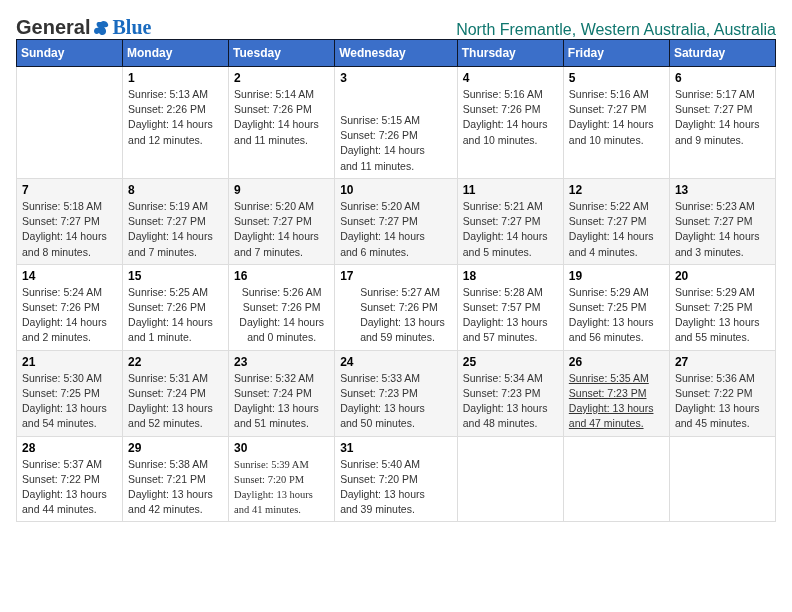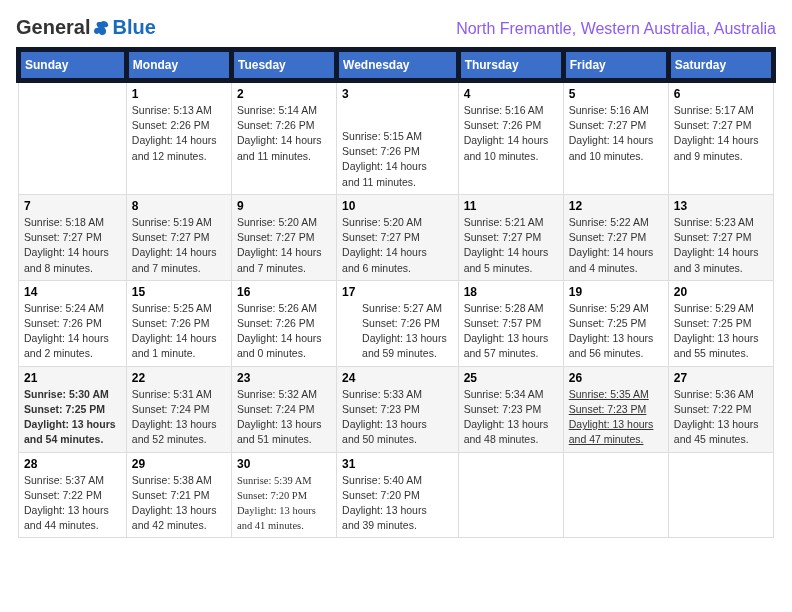--- a/index.html
+++ b/index.html
@@ -6,66 +6,65 @@
     body {
       font-family: Arial, sans-serif;
       background: #fff;
       width: 792px;
       min-height: 612px;
       padding: 16px;
     }
     .header {
       display: flex;
       justify-content: space-between;
-      align-items: center;
-      margin-bottom: 8px;
+      align-items: flex-end;
       gap: 32px;
     }
     .logo {
       display: flex;
       flex-direction: column;
       align-items: flex-start;
     }
     .logo-text {
       display: flex;
       align-items: center;
       font-size: 20px;
       font-weight: bold;
       color: #333;
     }
     .logo-general { color: #333; }
-    .logo-blue { color: #1a6bbf; }
+    .logo-blue { color: #1a6bbf; font-family: Liberation Serif, serif; }
     .title-section {
       text-align: right;
     }
     .month-title {
       font-size: 32px;
       font-weight: bold;
       color: #333;
     }
     .location {
       font-size: 16px;
-      color: #8b5cf6;
+      color: #0f766e;
       margin-top: 2px;
     }
     table {
       width: 100%;
       border-collapse: collapse;
       font-size: 11px;
     }
     thead tr {
       background-color: #3b6fc9;
       color: white;
     }
     thead th {
       padding: 6px 4px;
       text-align: left;
       font-size: 12px;
       font-weight: bold;
-      border: 5px solid #0f172a;
+      border: 1px solid #0f172a;
     }
     tbody tr {
       border-bottom: 1px solid #ccc;
     }
     tbody tr:nth-child(even) {
       background-color: #f5f5f5;
     }
     tbody tr:nth-child(odd) {
       background-color: #fff;
     }
@@ -228,21 +227,21 @@
         </td>
         <td>
           <span class="day-number">15</span>
           <div class="day-info" style="white-space: pre-line;">Sunrise: 5:25 AM
 Sunset: 7:26 PM
 Daylight: 14 hours
 and 1 minute.</div>
         </td>
         <td>
           <span class="day-number">16</span>
-          <div class="day-info" style="white-space: pre-line;">Sunrise: 5:26 AM
+          <div class="day-info" style="white-space: pre-line; text-align: center;">Sunrise: 5:26 AM
 Sunset: 7:26 PM
 Daylight: 14 hours
 and 0 minutes.</div>
         </td>
         <td>
           <span class="day-number">17</span>
           <div class="day-info" style="white-space: pre-line; margin-left: 20px;">Sunrise: 5:27 AM
 Sunset: 7:26 PM
 Daylight: 13 hours
 and 59 minutes.</div>
@@ -265,21 +264,21 @@
           <span class="day-number">20</span>
           <div class="day-info" style="white-space: pre-line;">Sunrise: 5:29 AM
 Sunset: 7:25 PM
 Daylight: 13 hours
 and 55 minutes.</div>
         </td>
       </tr>
       <tr>
         <td>
           <span class="day-number">21</span>
-          <div class="day-info" style="white-space: pre-line; font-weight: bold;">Sunrise: 5:30 AM
+          <div class="day-info" style="white-space: pre-line;">Sunrise: 5:30 AM
 Sunset: 7:25 PM
 Daylight: 13 hours
 and 54 minutes.</div>
         </td>
         <td>
           <span class="day-number">22</span>
           <div class="day-info" style="white-space: pre-line;">Sunrise: 5:31 AM
 Sunset: 7:24 PM
 Daylight: 13 hours
 and 52 minutes.</div>

